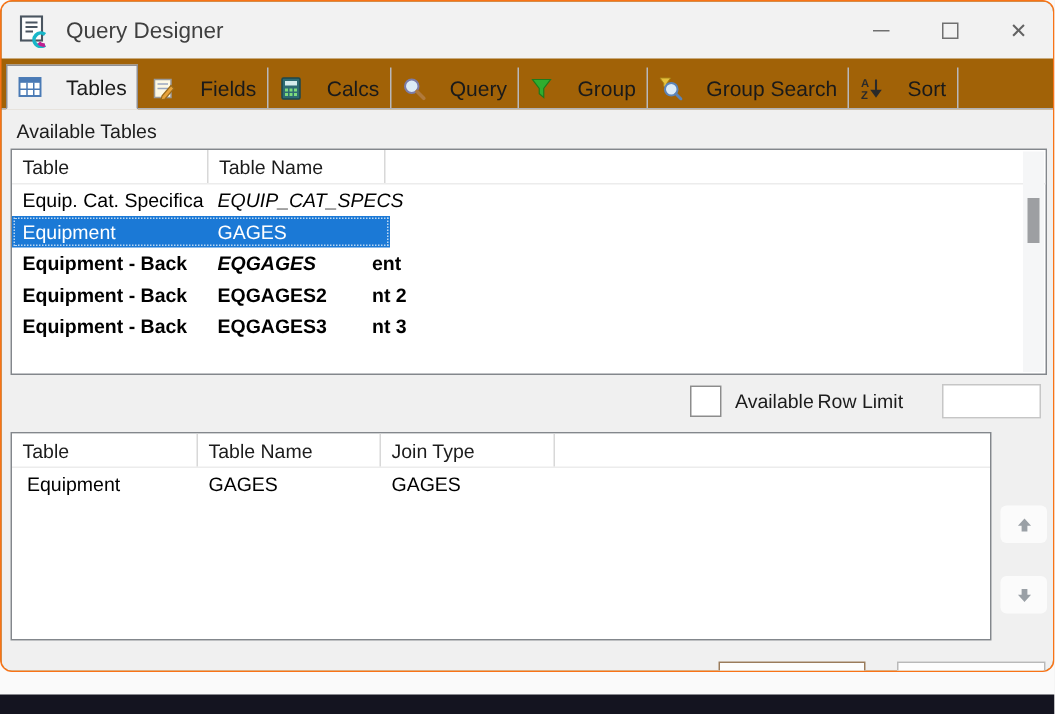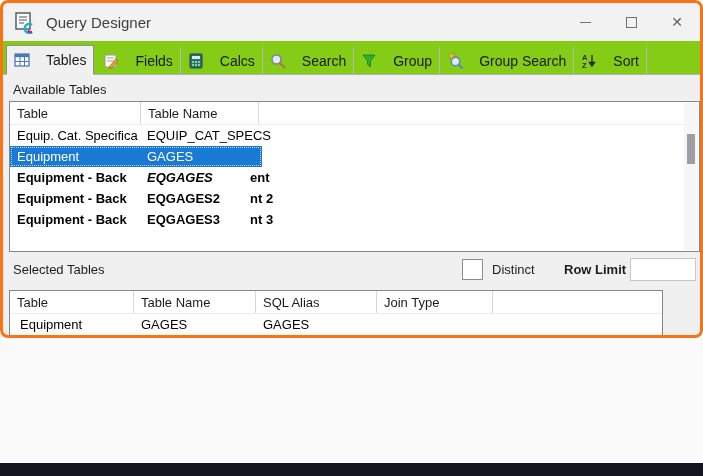--- a/index.html
+++ b/index.html
@@ -1,21 +1,21 @@
 <!DOCTYPE html>
 <html><head>
 <meta charset="utf-8">
 <style>
   * { margin:0; padding:0; box-sizing:border-box; }
   html,body { width:703px; height:476px; font-family:"Liberation Sans", sans-serif; }
   body { position:relative; background:#fafafa; overflow:hidden; }
   .bottom-backdrop { position:absolute; left:0; right:0; top:463px; bottom:0; background:#141420; }
 
-  .window { position:absolute; left:0; top:0; width:703px; height:338px;
-    background:#84cc16; border:3px solid #f97316; border-radius:8px; overflow:hidden; z-index:1; }
+  .window { position:absolute; left:0; top:0; width:703px; height:448px;
+    background:#a16207; border:1px solid #f97316; border-radius:8px; overflow:hidden; z-index:1; }
 
   
   .titlebar { height:38px; background:#f2f2f2; display:flex; align-items:center; }
   .title-icon { width:24px; height:24px; margin-left:10px; margin-right:9px; flex:0 0 auto; }
   .title-text { font-size:15px; color:#3f3f3f; }
   .win-controls { margin-left:auto; display:flex; height:100%; }
   .win-btn { width:46px; height:100%; display:flex; align-items:center; justify-content:center; cursor:default; }
   .glyph-min { width:11px; height:1px; background:#707070; }
   .glyph-max { width:11px; height:11px; border:1px solid #707070; }
   .glyph-close { font-size:14px; color:#636363; line-height:1; }
@@ -55,21 +55,21 @@
   .sc1 { width:124px; } .sc2 { width:122px; } .sc3 { width:121px; } .sc4 { width:116px; }
 
   
   .vscroll { position:absolute; top:1px; right:1px; bottom:1px; width:14px; background:#f5f6f7; }
   .vthumb { position:absolute; left:3px; top:31px; width:8px; height:30px; background:#9d9fa2; }
 
   
   .midbar { position:absolute; left:0; right:0; top:182px; height:30px; }
   .checkbox { position:absolute; left:459px; top:2px; width:21px; height:21px; background:#fff; border:1px solid #8c8c8c; }
   .distinct-label { position:absolute; left:489px; top:5px; font-size:13px; color:#1c1c1c; }
-  .rowlimit-label { position:absolute; left:561px; top:5px; font-size:13px; color:#1c1c1c;font-weight:bold; }
+  .rowlimit-label { position:absolute; left:544px; top:5px; font-size:13px; color:#1c1c1c; }
   .rowlimit-input { position:absolute; left:627px; top:1px; width:66px; height:23px;
     border:1px solid #c6c6c6; background:#fff; font-size:13px; padding:0 4px; font-family:"Liberation Sans",sans-serif; }
 
   
   .move-btn { position:absolute; left:666px; width:31px; height:25px; border:none; border-radius:4px;
     background:#fbfbfb; display:flex; align-items:center; justify-content:center; cursor:default; }
   .move-up { top:264px; } .move-down { top:311px; }
 
   
   .btn { position:absolute; height:28px; background:#fdfdfd; font-size:14px; color:#23233c;
@@ -138,21 +138,21 @@
           <rect x="7" y="11" width="2" height="2" fill="#7ddc7d"></rect>
           <rect x="10" y="11" width="2" height="2" fill="#7ddc7d"></rect>
       </svg>
       <span>Calcs</span>
     </div>
     <div class="tab">
       <svg class="ticon" viewBox="0 0 16 16">
         <circle cx="6.5" cy="6.5" r="4.5" fill="#dcebf7" stroke="#7c7ca8" stroke-width="1.4"></circle>
         <line x1="10" y1="10" x2="14.5" y2="14.5" stroke="#b07a3c" stroke-width="2.4" stroke-linecap="round"></line>
       </svg>
-      <span>Search</span>
+      <span>Query</span>
     </div>
     <div class="tab">
       <svg class="ticon" viewBox="0 0 16 16">
         <path d="M2 2 H14 L9.5 8 V14 L6.5 11.5 V8 Z" fill="#2fae2f" stroke="#1d7a1d" stroke-width="0.8"></path>
       </svg>
       <span>Group</span>
     </div>
     <div class="tab">
       <svg class="ticon" viewBox="0 0 16 16">
         <path d="M1 1 H8 L5.5 4.5 V8 L3.5 6.5 V4.5 Z" fill="#e8c23c" stroke="#a8861a" stroke-width="0.6"></path>
@@ -175,21 +175,21 @@
 
     <div class="section-label" style="top:7px;">Available Tables</div>
 
     <div class="listbox lb-available">
       <div class="lheader">
         <div class="hcell ac1">Table</div>
         <div class="hcell ac2">Table Name</div>
       </div>
       <div class="lrow">
         <div class="cell rc1">Equip. Cat. Specifica</div>
-        <div class="cell rc2" style="padding-left:6px;">EQUIP_CAT_SPECS</div>
+        <div class="cell rc2" style="padding-left:6px;font-style:italic;">EQUIP_CAT_SPECS</div>
       </div>
       <div class="lrow selected">
         <div class="cell rc1">Equipment</div>
         <div class="cell rc2" style="padding-left:6px;">GAGES</div>
       </div>
       <div class="lrow bold">
         <div class="cell rc1">Equipment - Back</div>
         <div class="cell rc2" style="padding-left:6px;font-style:italic;">EQGAGES</div>
         <div class="frag">ent</div>
       </div>
@@ -202,32 +202,30 @@
         <div class="cell rc1">Equipment - Back</div>
         <div class="cell rc2" style="padding-left:6px;">EQGAGES3</div>
         <div class="frag">nt 3</div>
       </div>
       <div class="vscroll">
         <div class="vthumb"></div>
       </div>
     </div>
 
     <div class="midbar">
-      <div class="section-label" style="top:5px;">Selected Tables</div>
       <div class="checkbox"></div>
-      <div class="distinct-label">Distinct</div>
+      <div class="distinct-label">Available</div>
       <div class="rowlimit-label">Row Limit</div>
       <input class="rowlimit-input" value="" style="">
     </div>
 
     <div class="listbox lb-selected">
       <div class="lheader">
         <div class="hcell sc1">Table</div>
         <div class="hcell sc2">Table Name</div>
-        <div class="hcell sc3">SQL Alias</div>
         <div class="hcell sc4">Join Type</div>
       </div>
       <div class="lrow">
         <div class="cell sc1" style="padding-left:10px;">Equipment</div>
         <div class="cell sc2">GAGES</div>
         <div class="cell sc3">GAGES</div>
         <div class="cell sc4"></div>
       </div>
     </div>
 

